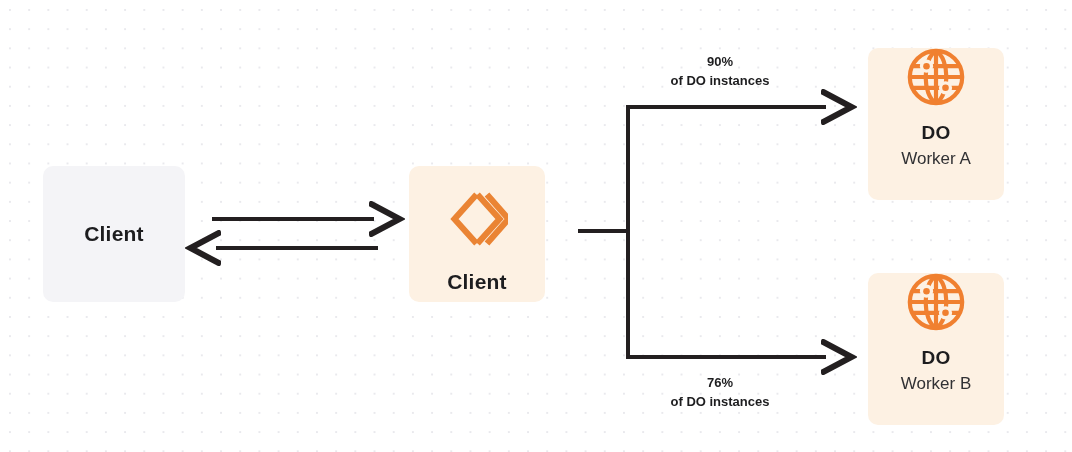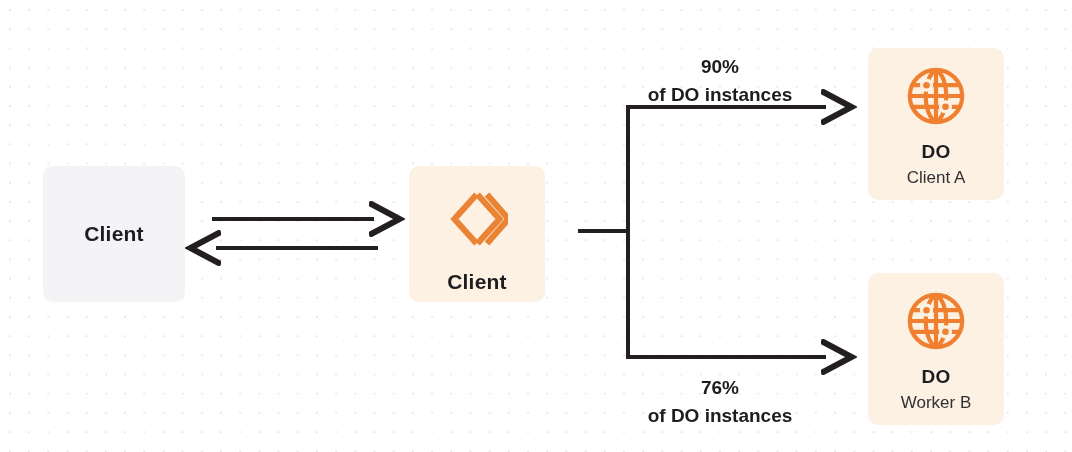--- a/index.html
+++ b/index.html
@@ -74,21 +74,20 @@
     margin-top: 16px;
   }
 
   
   .do-node {
     width: 136px;
     height: 152px;
     background: #fdf1e3;
     left: 868px;
     justify-content: flex-start;
-    padding-top: 19px;
   }
   #do-a-node { top: 48px; }
   #do-b-node { top: 273px; }
   .do-node .node-title {
     font-size: 19px;
     margin-top: 13px;
   }
   .do-node .node-sub {
     font-size: 17px;
     margin-top: 5px;
@@ -103,21 +102,21 @@
     height: 452px;
     pointer-events: none;
   }
 
   
   .edge-label {
     position: absolute;
     text-align: center;
     color: #1d1d1f;
     font-weight: bold;
-    font-size: 19px;
+    font-size: 13px;
     line-height: 1.45;
     white-space: nowrap;
   }
   #label-top {
     left: 620px;
     top: 53px;
     width: 200px;
   }
   #label-bottom {
     left: 620px;
@@ -197,21 +196,21 @@
           <path d="M29 2.8 C42.8 10.5 42.8 47.5 29 55.2"></path>
         </g>
 
         <circle cx="19.5" cy="18.2" r="6.6" fill="#fdf1e3"></circle>
         <circle cx="19.5" cy="18.2" r="3.3" fill="#f08030"></circle>
         <circle cx="38.5" cy="39.8" r="6.6" fill="#fdf1e3"></circle>
         <circle cx="38.5" cy="39.8" r="3.3" fill="#f08030"></circle>
       </svg>
     </span>
     <div class="node-title">DO</div>
-    <div class="node-sub">Client A</div>
+    <div class="node-sub">Worker A</div>
   </div>
 
   <div class="node do-node" id="do-b-node">
     <span class="icon-wrap">
       <svg width="58" height="58" viewBox="0 0 58 58" xmlns="http://www.w3.org/2000/svg">
         <g fill="none" stroke="#f08030" stroke-width="4.2">
           <circle cx="29" cy="29" r="26.2"></circle>
           <line x1="6.0" y1="18.2" x2="52.0" y2="18.2"></line>
           <line x1="3.2" y1="29.0" x2="54.8" y2="29.0"></line>
           <line x1="6.0" y1="39.8" x2="52.0" y2="39.8"></line>

